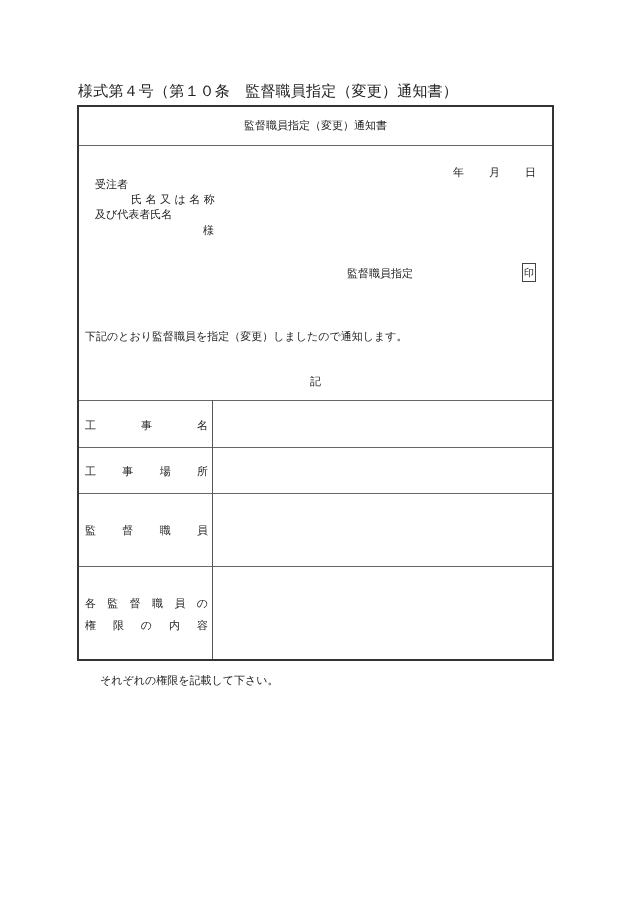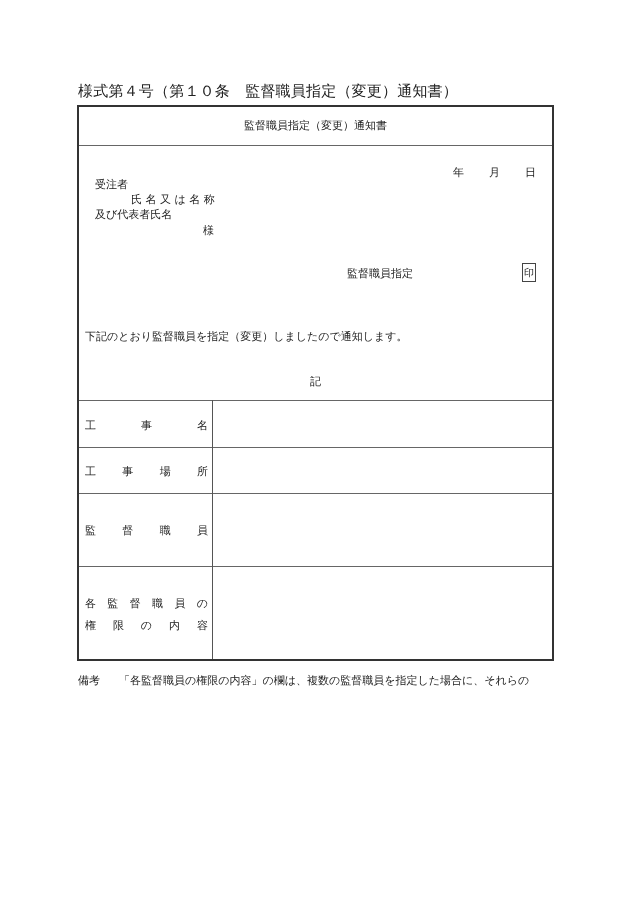--- a/index.html
+++ b/index.html
@@ -94,18 +94,14 @@
     <span>権</span>
     <span>限</span>
     <span>の</span>
     <span>内</span>
     <span>容</span>
   </div>
   <div class="abs" style="left:135px; top:460px; width:336px; height:92px;"></div>
 </div>
 
 <div class="abs" id="remarks">
-  <div>
-    <span>備考</span>
-    <span style="display:inline-block; width:12px;"></span>
-    <span>「各監督職員の権限の内容」の欄は、複数の監督職員を指定した場合に、それらの</span>
-  </div>
+  <div class="indent">それぞれの権限を記載して下さい。</div>
 </div>
 
 </body></html>

